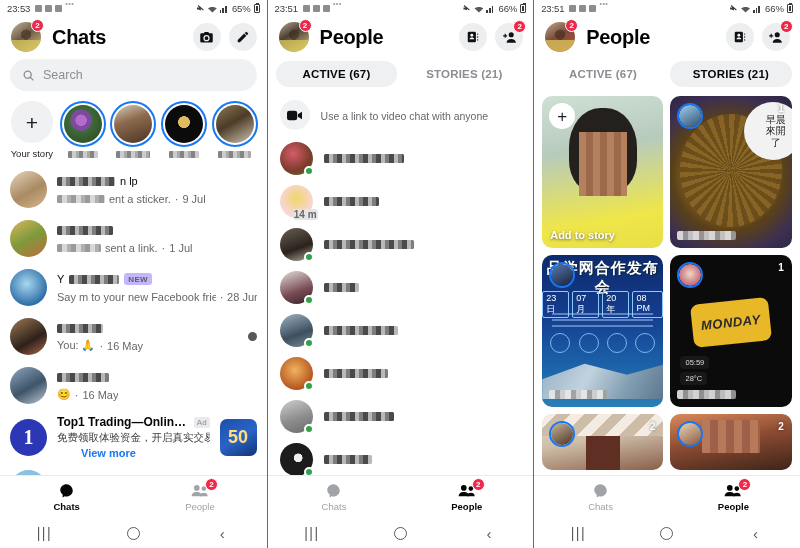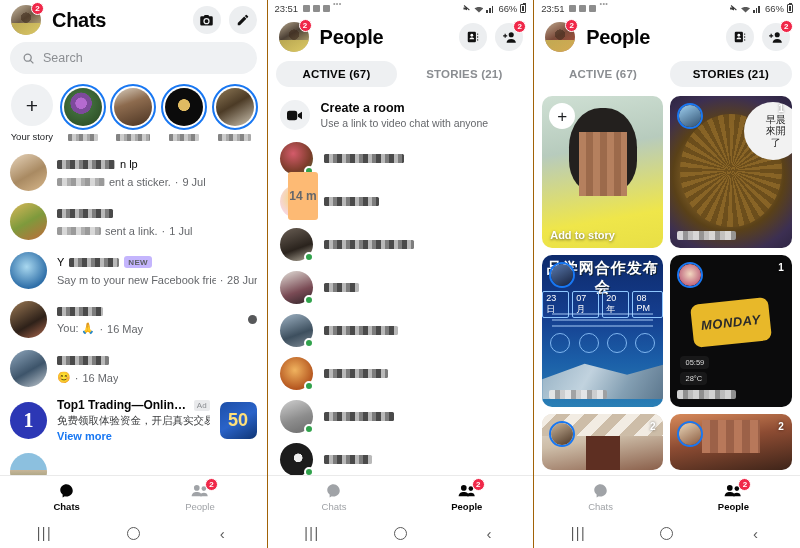--- a/index.html
+++ b/index.html
@@ -141,21 +141,21 @@
   .ad-logo {
     width: 37px; height: 37px; border-radius: 50%; flex:0 0 37px;
     background: #2c37b5; display:flex; align-items:center; justify-content:center;
     color:#fff; font-size:20px; font-weight:bold; font-family:"Liberation Serif",serif;
   }
   .ad-body { flex:1; min-width:0; }
   .ad-t1 { display:flex; align-items:center; gap:5px; }
   .ad-title { font-size: 12px; font-weight: bold; color:#050505; white-space:nowrap; overflow:hidden; text-overflow:ellipsis; max-width:138px;}
   .ad-tag { font-size:8px; color:#8a8d91; background:#e9eaec; border-radius:2px; padding:1px 3px;}
   .ad-sub { font-size:10.5px; color:#3f4042; margin-top:2px; white-space:nowrap; overflow:hidden;}
-  .ad-link { font-size:11px; color:#1877f2; font-weight:bold; margin-top:2px;}
+  .ad-link { font-size:11px; color:#1877f2; font-weight:bold; margin-top:2px;margin-left:24px;}
   .ad-thumb {
     width: 37px; height: 37px; border-radius: 7px; flex:0 0 37px;
     background: linear-gradient(150deg,#1d4fa8 0%,#2a63c9 50%,#0f3574 100%);
     display:flex;align-items:center;justify-content:center;
     color:#ffe07a;font-size:18px;font-weight:bold;
   }
 
   
   .tabs { display:flex; padding: 4px 8px 6px; gap: 6px; }
   .tab {
@@ -175,22 +175,22 @@
 
   
   .prow { display:flex; align-items:center; gap:11px; padding: 5px 12px; }
   .p-av { width: 33px; height: 33px; border-radius:50%; flex:0 0 33px; position:relative; overflow:visible;}
   .p-av > .im { width:100%; height:100%; border-radius:50%; overflow:hidden; }
   .online {
     position:absolute; right:-1px; bottom:-1px; width:10px; height:10px;
     border-radius:50%; background:#31a24c; border:2px solid #fff;
   }
   .mins {
-    position:absolute; right:-5px; bottom:-2px; font-size:12px; color:#65676b;
-    background:#fdba74; padding:17px 1px; border-radius:3px; font-weight:bold;
+    position:absolute; right:-5px; bottom:-2px; font-size:10px; color:#65676b;
+    background:#e5e5e5; padding:0 1px; border-radius:3px; font-weight:bold;
   }
 
   
   .storygrid { flex:1; display:grid; grid-template-columns: 1fr 1fr; gap: 7px; padding: 3px 8px 0; align-content:start; overflow:hidden;}
   .scard { position:relative; border-radius: 10px; overflow:hidden; height: 152px; }
   .scard .ring {
     position:absolute; top:7px; left:7px; width:26px; height:26px; border-radius:50%;
     border:2.5px solid #1877f2; overflow:hidden;
   }
   .scard .ring > div { width:100%;height:100%;border-radius:50%; }
@@ -284,20 +284,41 @@
   .sn-home { width:13px; height:13px; border:1.7px solid #5a5a5a; border-radius:50%; }
   .sn-back { font-size:15px; }
 </style>
 </head>
 <body>
 
 <div class="screens">
 
   <div class="panel">
 
+    <div class="statusbar">
+      <span class="sb-time">23:53</span>
+      <span class="sb-left-icons">
+        <i class="sb-ic"></i>
+        <i class="sb-ic"></i>
+        <i class="sb-ic"></i>
+        <i class="sb-ic dots"></i>
+      </span>
+      <span class="sb-spacer"></span>
+      <span class="sb-right">
+        <i class="ic-mute"></i>
+        <i class="ic-wifi"></i>
+        <i class="ic-sig">
+            <i></i>
+            <i></i>
+            <i></i>
+          </i>
+        <span class="sb-batt-txt">65%</span>
+        <i class="ic-batt"></i>
+      </span>
+    </div>
 
     <div class="appbar">
       <div class="avatar-wrap">
         <div class="avatar"></div>
         <div class="badge">2</div>
       </div>
       <div class="app-title">Chats</div>
       <div class="appbar-actions">
         <div class="circle-btn">
           <svg width="15" height="15" viewBox="0 0 24 24">
@@ -540,21 +561,20 @@
     </div>
 
     <div class="room">
       <div class="room-ic">
         <svg width="15" height="11" viewBox="0 0 22 14">
             <rect x="0" y="0" width="15" height="14" rx="3.5" fill="#111"></rect>
             <path fill="#111" d="M16 5l6-3.4v10.8L16 9z"></path>
           </svg>
       </div>
       <div>
-        <div class="room-t">Create a room</div>
         <div class="room-s">Use a link to video chat with anyone</div>
       </div>
     </div>
 
     <div style="flex:1;overflow:hidden">
       <div class="prow">
         <div class="p-av">
             <div class="im" style="background:radial-gradient(circle at 40% 35%,#d45b6a,#7b3c2a 60%,#4d7a3b)"></div>
             <span class="online"></span>
           </div>

